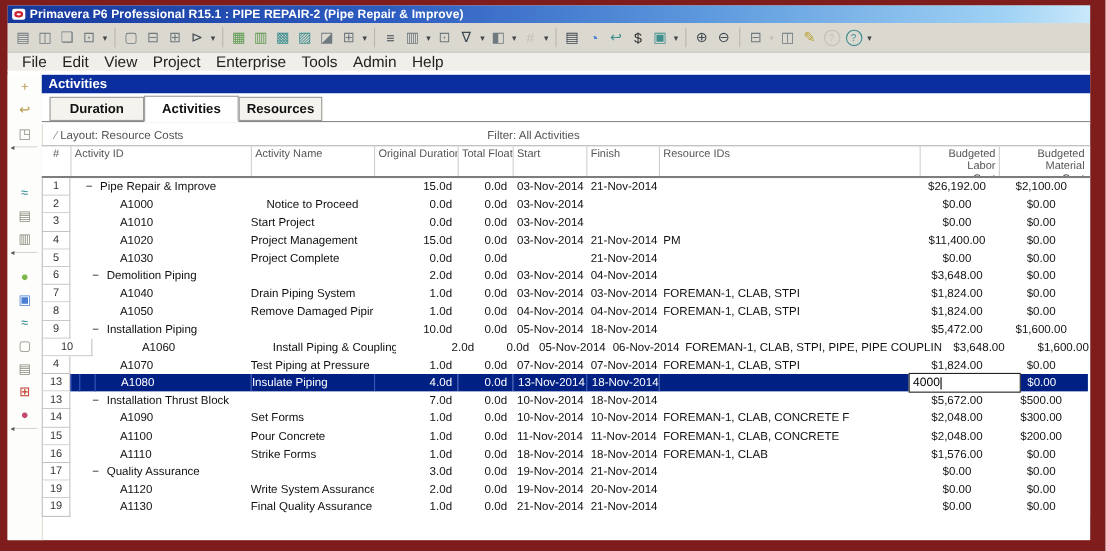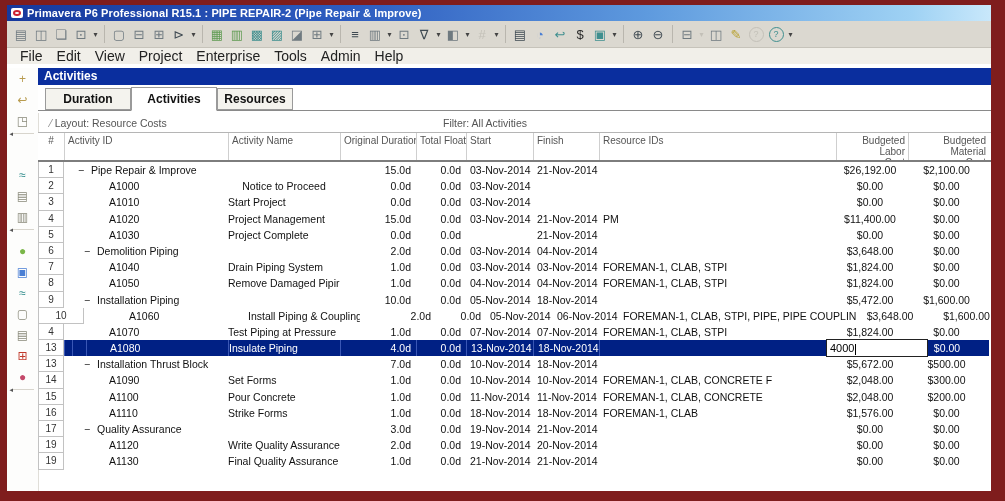--- a/index.html
+++ b/index.html
@@ -392,21 +392,21 @@
                 <div class="c tf" style="width: 50px;">0.0d</div>
                 <div class="c st" style="width: 67px;">19-Nov-2014</div>
                 <div class="c fn" style="width: 66px;">21-Nov-2014</div>
                 <div class="c rs" style="width: 237px;"></div>
                 <div class="c lb" style="width: 72px;">$0.00</div>
                 <div class="c mt" style="width: 81px;">$0.00</div>
               </div>
               <div class="row">
                 <div class="c num" style="width: 26px;">19</div>
                 <div class="c id" style="width: 164px; padding-left: 45px;">A1120</div>
-                <div class="c nm" style="width: 112px;">Write Quality Assurance</div>
+                <div class="c nm" style="width: 112px;">Write System Assurance</div>
                 <div class="c od" style="width: 76px;">2.0d</div>
                 <div class="c tf" style="width: 50px;">0.0d</div>
                 <div class="c st" style="width: 67px;">19-Nov-2014</div>
                 <div class="c fn" style="width: 66px;">20-Nov-2014</div>
                 <div class="c rs" style="width: 237px;"></div>
                 <div class="c lb" style="width: 72px;">$0.00</div>
                 <div class="c mt" style="width: 81px;">$0.00</div>
               </div>
               <div class="row">
                 <div class="c num" style="width: 26px;">19</div>

